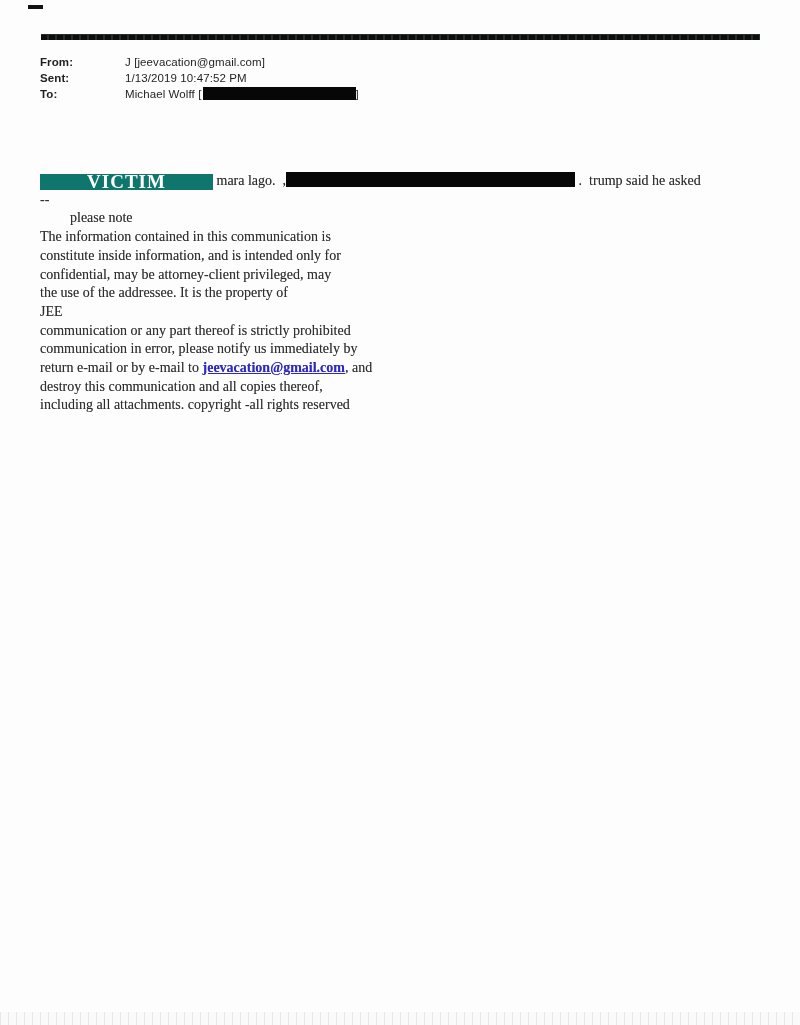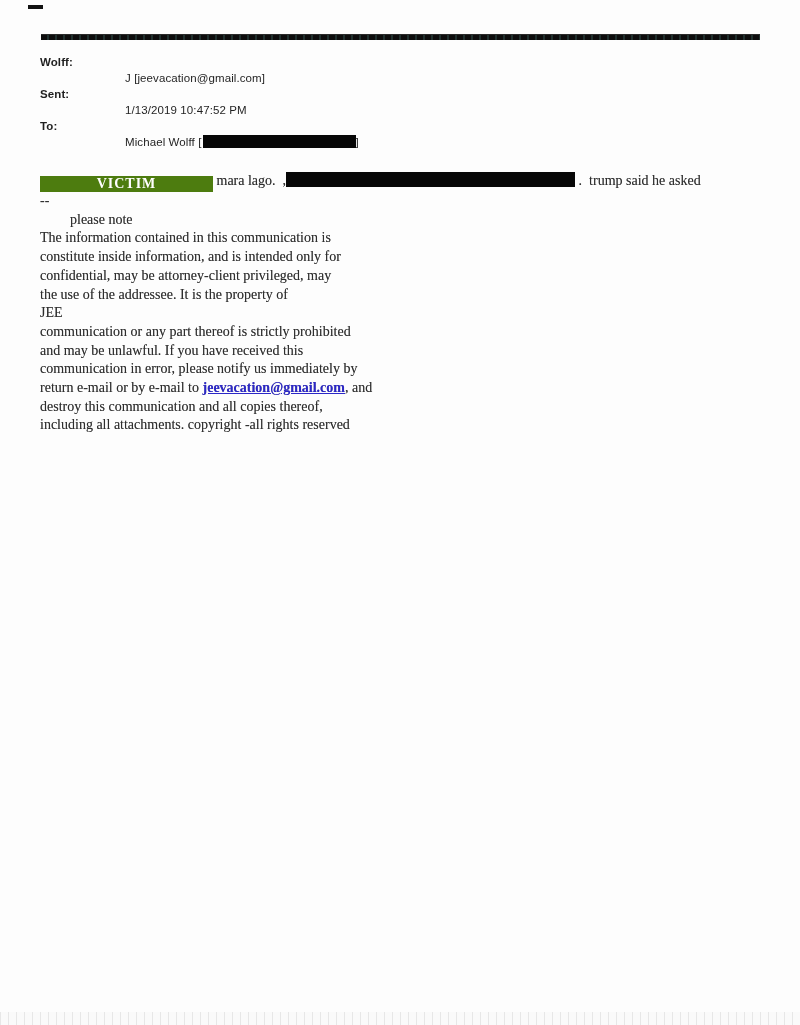--- a/index.html
+++ b/index.html
@@ -21,37 +21,37 @@
     background: repeating-linear-gradient(90deg, #0d0d0d 0 6px, #20302e 6px 8px);
     border-top: 1px solid #2a2a2a;
   }
   .email-header {
     position: absolute; left: 40px; top: 54px;
     font-size: 11.5px; line-height: 16px; color: #1f1f1f;
     letter-spacing: 0.1px;
   }
   .header-row { display: flex; }
   .header-label { width: 85px; font-weight: bold; }
-  .header-value { white-space: pre; margin-top: 16px; }
+  .header-value { white-space: pre; }
   .to-redaction {
     display: inline-block; width: 153px; height: 13px;
     background: #070707; vertical-align: -2px; margin-left: 1px;
   }
   .body-text {
     position: absolute; left: 40px; top: 172px; width: 720px;
     font-family: "Liberation Serif", serif;
     font-size: 14px; line-height: 18.7px; color: #2e2e2e;
     text-shadow: 0 0 0.4px rgba(40,40,40,0.45);
   }
   .body-line { white-space: pre; }
   .redact-1 {
     display: inline-block; width: 173px; height: 16px;
-    background: #4d7c0f; color: #ffffff;
+    background: #0f766e; color: #ffffff;
     font-weight: bold; text-align: center;
-    font-size: 14px; line-height: 16px; letter-spacing: 1px;
+    font-size: 19px; line-height: 16px; letter-spacing: 1px;
     vertical-align: -3px; white-space: normal;
     text-shadow: none;
   }
   .redact-2 {
     display: inline-block; width: 289px; height: 15px;
     background: #070707; vertical-align: -2px;
   }
   .note-line { white-space: pre; text-indent: 30px; }
   .email-link { color: #2b27c8; text-decoration: underline; cursor: pointer; font-weight: bold; }
   .perforation {
@@ -60,21 +60,21 @@
   }
 </style>
 </head>
 <body>
 
 <div class="scan-dash"></div>
 <div class="top-rule"></div>
 
 <div class="email-header">
   <div class="header-row">
-    <span class="header-label">Wolff:</span>
+    <span class="header-label">From:</span>
     <span class="header-value">J [jeevacation@gmail.com]</span>
   </div>
   <div class="header-row">
     <span class="header-label">Sent:</span>
     <span class="header-value">1/13/2019 10:47:52 PM</span>
   </div>
   <div class="header-row">
     <span class="header-label">To:</span>
     <span class="header-value"><span>Michael Wolff [</span><span class="to-redaction"></span><span>]</span></span>
   </div>
@@ -83,20 +83,19 @@
 <div class="body-text">
   <div class="body-line"><span class="redact-1">VICTIM</span><span> mara lago.  ,</span><span class="redact-2"></span><span> .  trump said he asked</span></div>
   <div class="body-line">--</div>
   <div class="note-line">please note</div>
   <div class="body-line">The information contained in this communication is</div>
   <div class="body-line">constitute inside information, and is intended only for</div>
   <div class="body-line">confidential, may be attorney-client privileged, may</div>
   <div class="body-line">the use of the addressee. It is the property of</div>
   <div class="body-line">JEE</div>
   <div class="body-line">communication or any part thereof is strictly prohibited</div>
-  <div class="body-line">and may be unlawful. If you have received this</div>
   <div class="body-line">communication in error, please notify us immediately by</div>
   <div class="body-line"><span>return e-mail or by e-mail to </span><a class="email-link">jeevacation@gmail.com</a><span>, and</span></div>
   <div class="body-line">destroy this communication and all copies thereof,</div>
   <div class="body-line">including all attachments. copyright -all rights reserved</div>
 </div>
 
 <div class="perforation"></div>
 
 </body></html>

